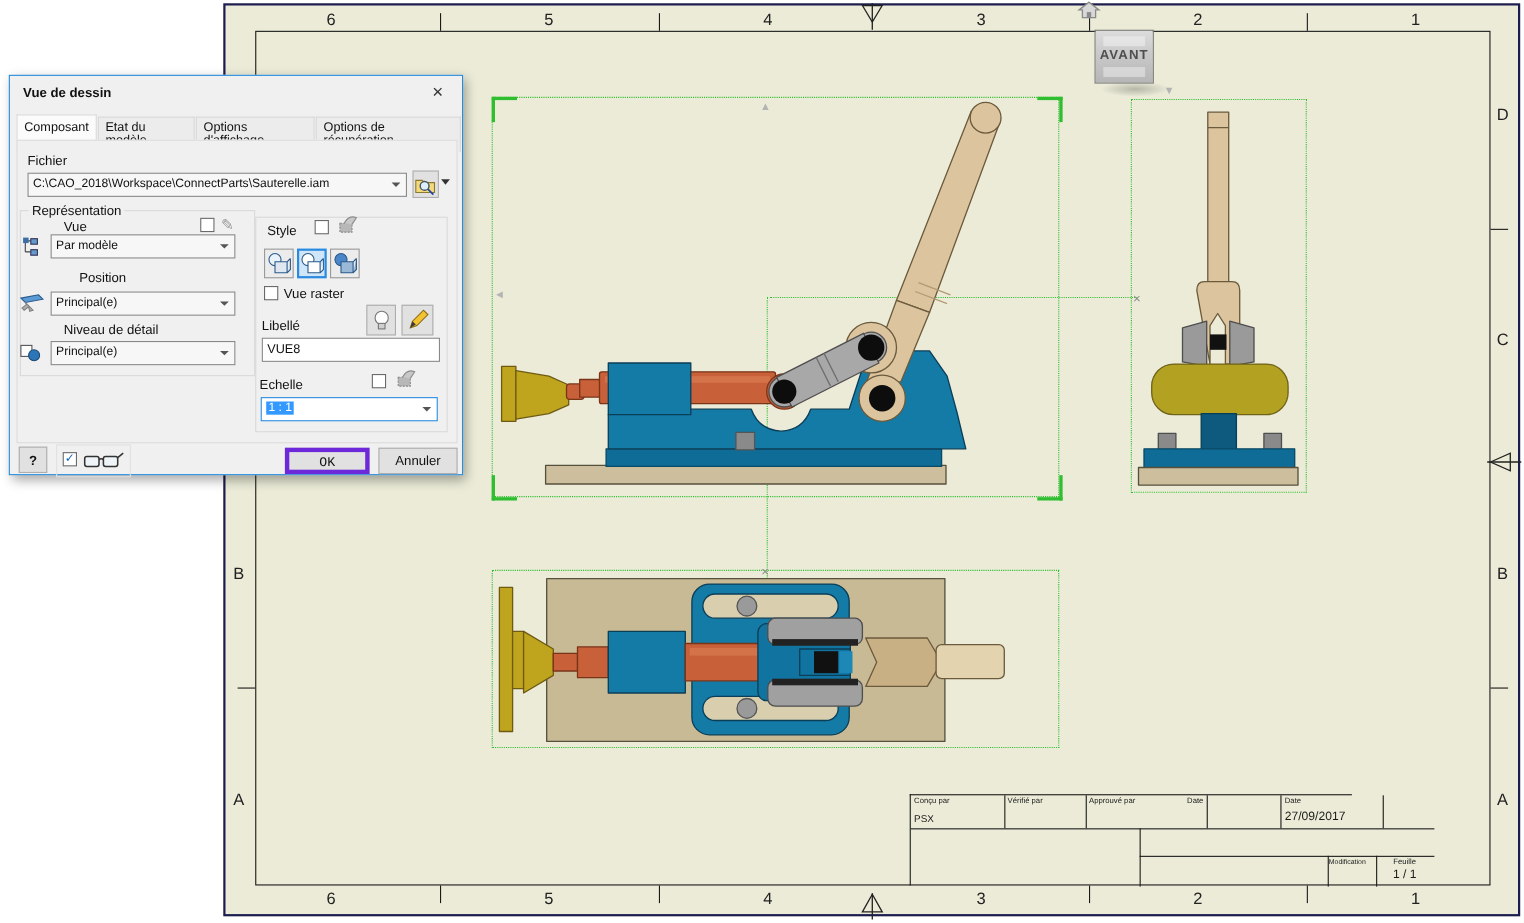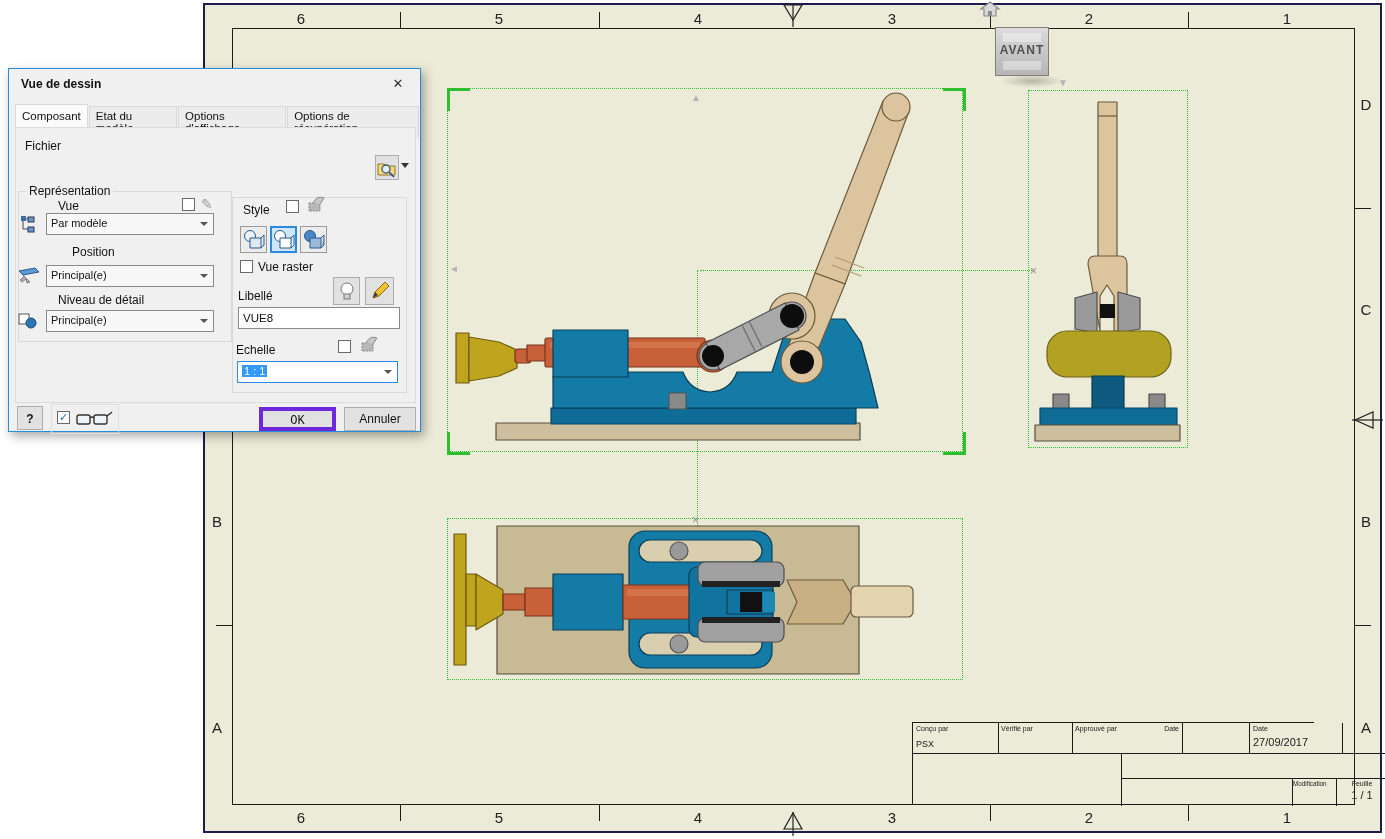--- a/index.html
+++ b/index.html
@@ -7,21 +7,21 @@
   .abs{position:absolute;}
 
   
   #sheet{left:203px;top:3px;width:1179px;height:830px;background:#ebebd8;border:2px solid #1c1c50;box-sizing:border-box;}
   #frame{left:232px;top:28px;width:1123px;height:777px;border:1.5px solid #1a1a1a;box-sizing:border-box;}
   .zone{font-size:15px;color:#222;width:16px;text-align:center;}
   .tick-v{width:0;border-left:1.5px solid #1a1a1a;height:16px;}
   .tick-h{height:0;border-top:1.5px solid #1a1a1a;width:16px;}
 
   
-  #tblock{left:912px;top:722px;width:402px;height:83px;border-top:1.5px solid #1a1a1a;border-left:1.5px solid #1a1a1a;box-sizing:border-box;font-size:7px;color:#1a1a1a;}
+  #tblock{left:827px;top:722px;width:402px;height:83px;border-top:1.5px solid #1a1a1a;border-left:1.5px solid #1a1a1a;box-sizing:border-box;font-size:7px;color:#1a1a1a;}
   #tblock .vl{width:0;border-left:1px solid #1a1a1a;}
   #tblock .hl{height:0;border-top:1px solid #1a1a1a;}
   #tblock .lbl{white-space:nowrap;}
 
   
   .selbox{border:1px dotted #2fbe2f;box-sizing:border-box;}
   .cb{width:20px;height:20px;}
   .cb.tl{border-left:3px solid #2fbe2f;border-top:3px solid #2fbe2f;}
   .cb.tr{border-right:3px solid #2fbe2f;border-top:3px solid #2fbe2f;}
   .cb.bl{border-left:3px solid #2fbe2f;border-bottom:3px solid #2fbe2f;}
@@ -251,20 +251,24 @@
 
     <div class="abs tabs">
       <div class="tab sel">Composant</div>
       <div class="tab">Etat du modèle</div>
       <div class="tab">Options d'affichage</div>
       <div class="tab">Options de récupération</div>
     </div>
     <div class="abs" id="page"></div>
 
     <div class="abs" style="left:16px;top:70px">Fichier</div>
+    <div class="abs combo" style="left:16px;top:88px;width:345px;height:22px">
+      <span>C:\CAO_2018\Workspace\ConnectParts\Sauterelle.iam</span>
+      <span class="chev"></span>
+    </div>
     <div class="abs btn" style="left:366px;top:86px;width:24px;height:25px">
       <svg width="20" height="19" style="margin-top:3px">
         <path d="M1,5 L7,5 L9,7 L18,7 L18,16 L1,16 Z" fill="#f4d97a" stroke="#8a7a30"></path>
         <circle cx="9" cy="10" r="4" fill="#dfeefb" stroke="#456" stroke-width="1.3"></circle>
         <line x1="12" y1="13" x2="17" y2="18" stroke="#2244aa" stroke-width="1.6"></line>
       </svg>
     </div>
     <div class="abs" style="left:392px;top:94px;width:0;height:0;border-left:4px solid transparent;border-right:4px solid transparent;border-top:5px solid #333"></div>
 
     <div class="abs grp" style="left:9px;top:122px;width:212px;height:149px"></div>

